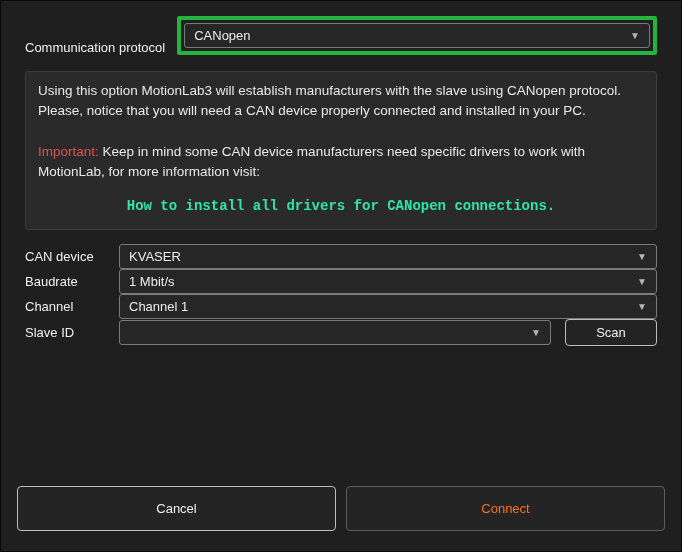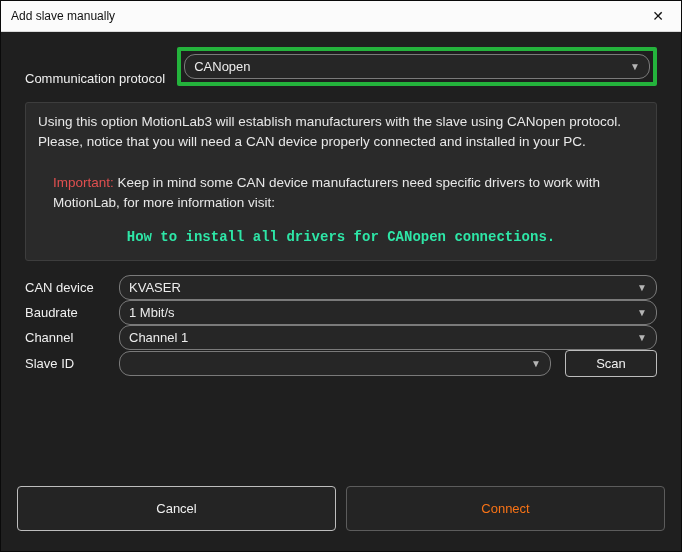--- a/index.html
+++ b/index.html
@@ -41,21 +41,21 @@
   .highlight-frame {
     flex: 1;
     border: 4px solid var(--highlight-green, #24b33c);
     border-radius: 2px;
     padding: 3px;
   }
   .select {
     height: 25px;
     background: #262626;
     border: 1px solid #7a7a7a;
-    border-radius: 11px;
+    border-radius: 3px;
     display: flex; align-items: center;
     padding: 0 9px;
     color: #ececec; font-size: 13px;
     cursor: pointer;
   }
   .select .chev {
     margin-left: auto;
     color: #b5b5b5; font-size: 10px;
     padding-left: 8px;
   }
@@ -63,21 +63,21 @@
   .info-box {
     margin-top: 16px;
     background: #2a2a2a;
     border: 1px solid #3d3d3d;
     border-radius: 3px;
     padding: 9px 12px 12px 12px;
     color: #e8e8e8;
     font-size: 13.5px;
     line-height: 1.5;
   }
-  .info-box p.second { margin-top: 20px; margin-left: 15px; }
+  .info-box p.second { margin-top: 20px; }
   .important { color: var(--important-red, #e04f4f); }
   .link-row { text-align: center; margin-top: 14px; }
   .drivers-link {
     color: var(--link-teal, #2ee6a7);
     font-weight: bold;
     font-size: 14px;
     text-decoration: none;
     cursor: pointer;
     font-family: Liberation Mono, monospace;
   }
@@ -105,24 +105,20 @@
     color: #f97316;
     border-color: #5c5c5c;
     cursor: default;
   }
 </style>
 </head>
 <body>
 
 <div class="dialog">
 
-  <div class="titlebar">
-    <span class="title">Add slave manually</span>
-    <button class="close-btn">✕</button>
-  </div>
 
   <div class="body">
 
     <div class="proto-row">
       <span class="field-label">Communication protocol</span>
       <div class="highlight-frame">
         <div class="select">
           <span>CANopen</span>
           <span class="chev">▼</span>
         </div>

